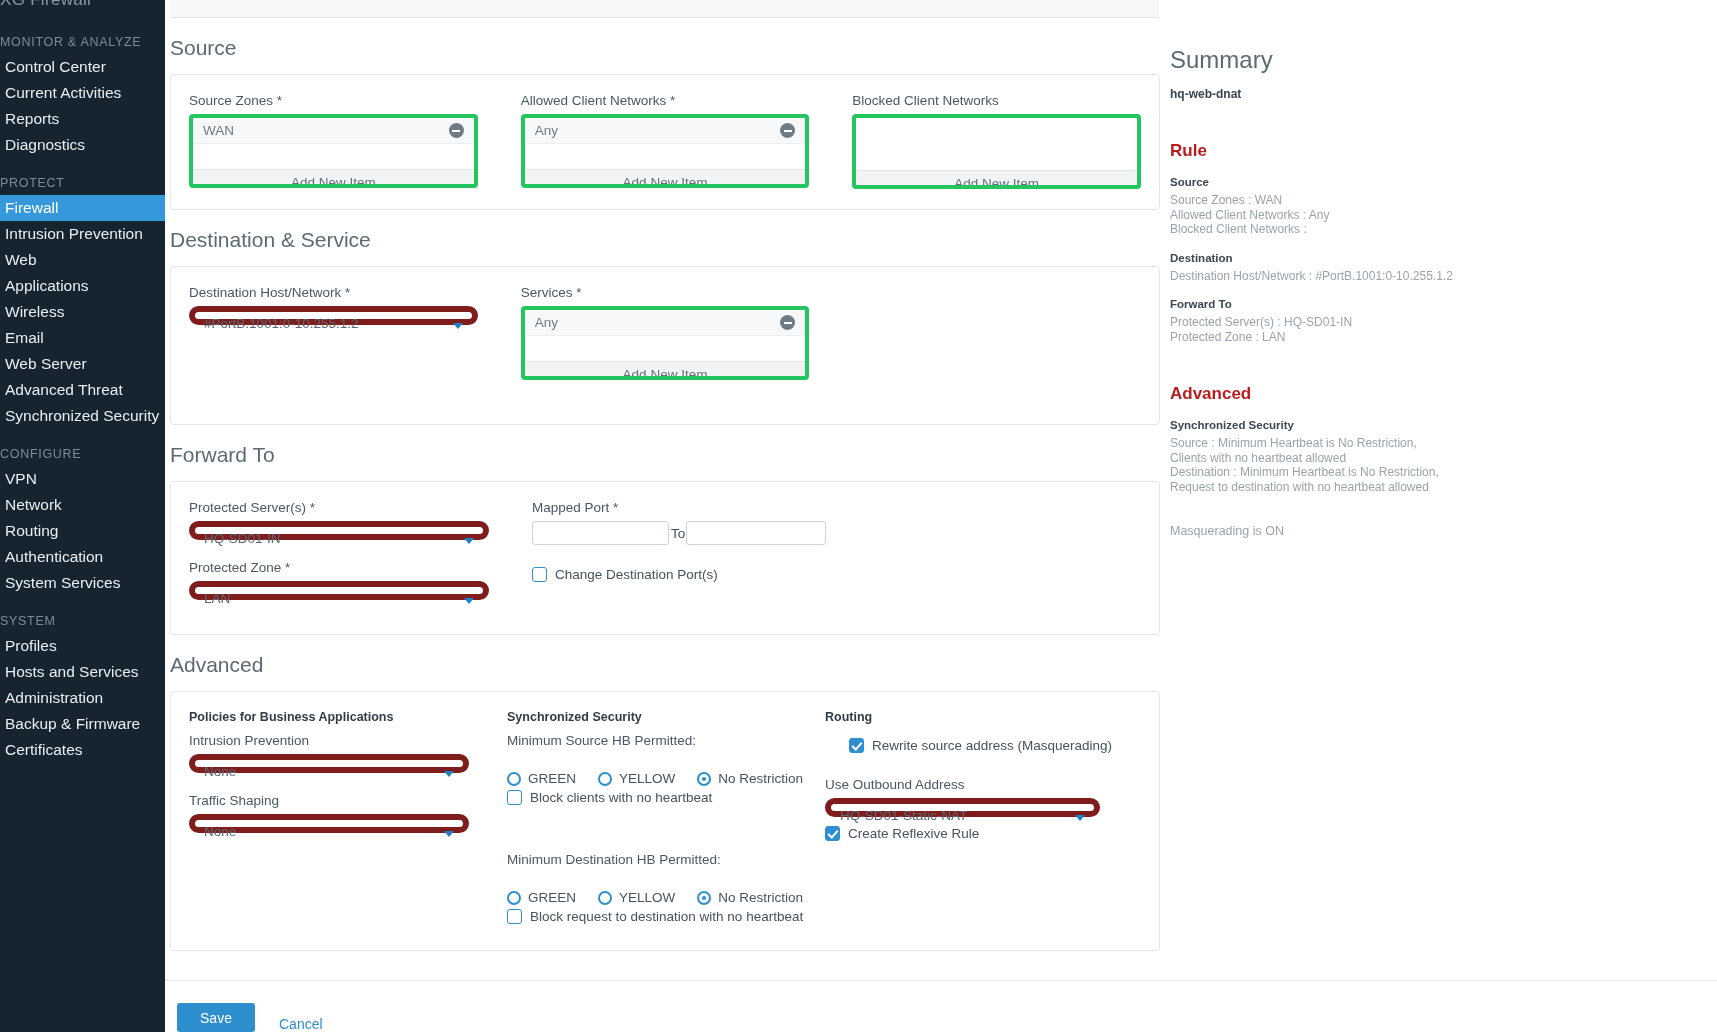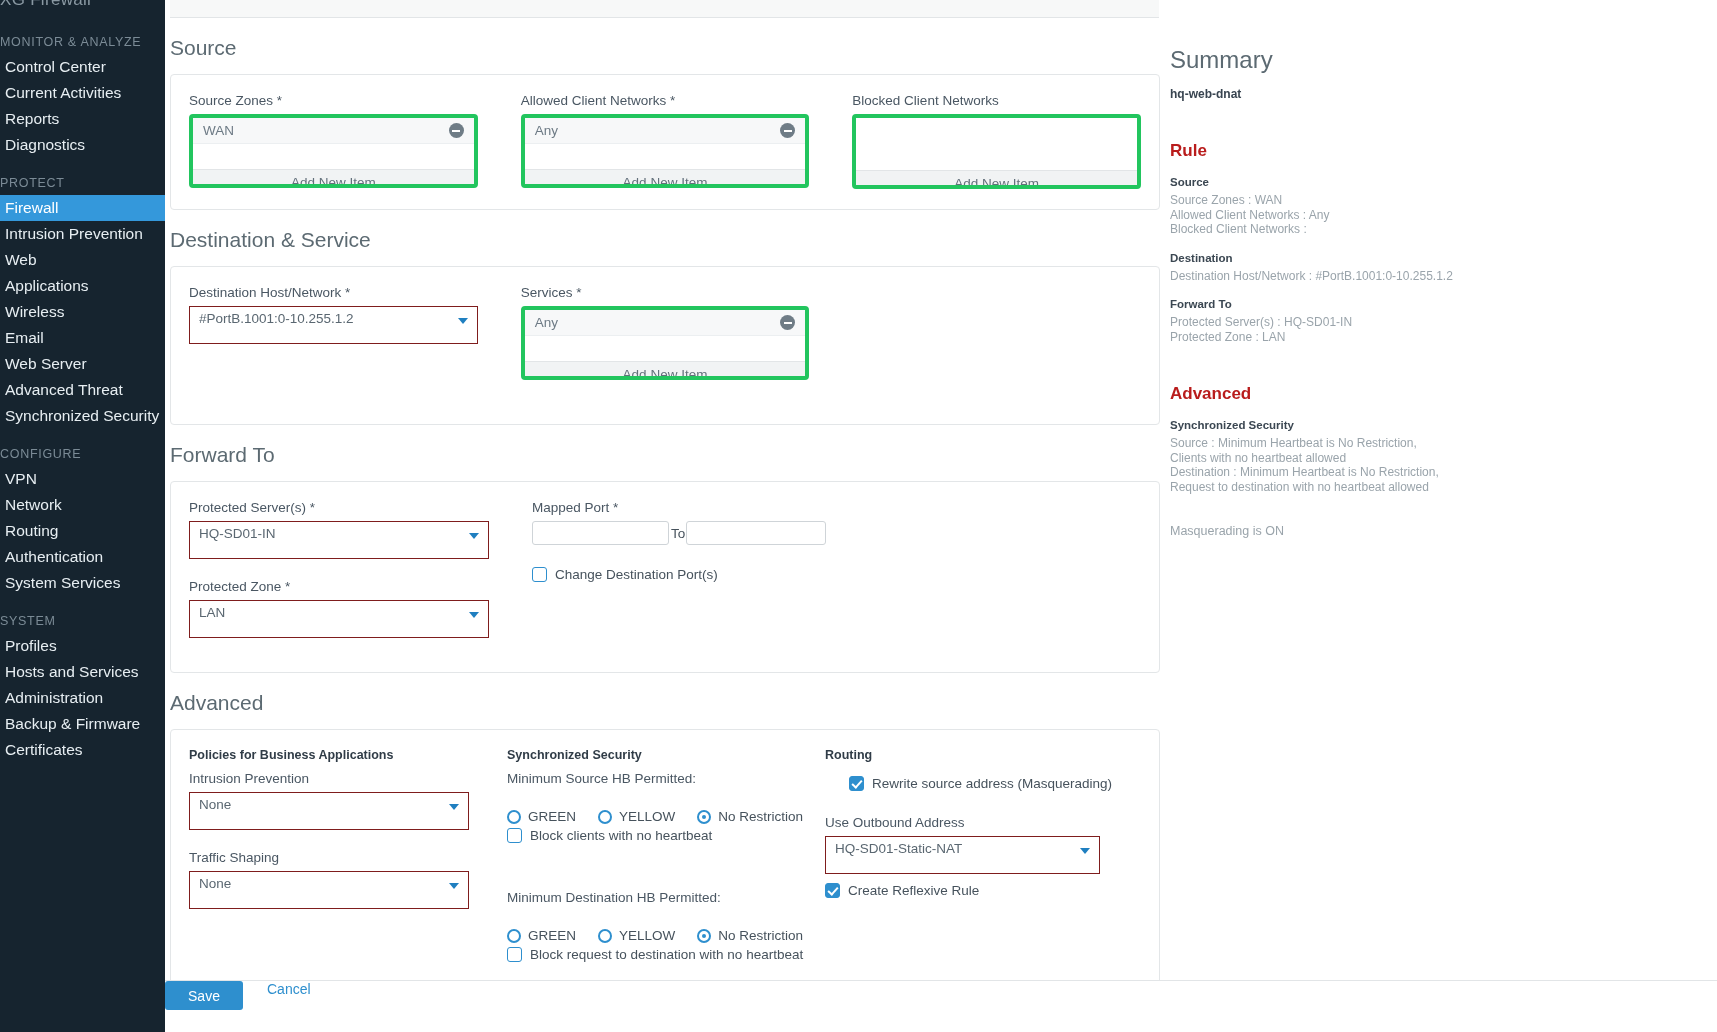--- a/index.html
+++ b/index.html
@@ -100,22 +100,22 @@
   }
   .minus-icon {
     width: 15px; height: 15px; border-radius: 50%;
     background: #6f7c86; display:inline-flex; align-items:center; justify-content:center;
     cursor: pointer; flex: none;
   }
   .minus-icon i { display:block; width: 8px; height: 2px; background: #ffffff; }
 
   
   .sel {
-    position: relative; border: 1px solid #7f1d1d; border-radius: 0;
-    height: 38px; background: #ffffff; cursor: pointer;
+    position: relative; border: 6px solid #7f1d1d; border-radius: 12px;
+    height: 19px; background: #ffffff; cursor: pointer;
   }
   .sel .val {
     font-size: 13.5px; color: #5a6771; line-height: 24px; padding-left: 9px;
     white-space: nowrap; overflow: hidden;
   }
   .caret {
     position:absolute; right: 9px; top: 11px;
     width: 0; height: 0;
     border-left: 5px solid transparent; border-right: 5px solid transparent;
     border-top: 6px solid #1f7fc0;
@@ -159,21 +159,21 @@
   .sum-name { font-size: 12px; color: #384450; font-weight: bold; margin-top: 13px; }
   .sum-h2 { font-size: 17px; color: #b91c1c; font-weight: bold; margin-top: 40px; }
   .sum-h3 { font-size: 11.5px; color: #3b4752; font-weight: bold; margin-top: 15px; }
   .sum-p { font-size: 12px; color: #9aa4ab; line-height: 14.5px; margin-top: 5px; }
   .sum-note { font-size: 12.5px; color: #9aa4ab; margin-top: 30px; }
 
   
   .footer {
     position: absolute; left: 0; right: 0; bottom: 0; height: 52px;
     border-top: 1px solid #e2e5e7; background: #ffffff;
-    display:flex; align-items:flex-start; 
+    display:flex; align-items:flex-end; padding-left: 12px;
   }
   .btn-save {
     background: #2e8fce; color: #ffffff; border: none; border-radius: 3px;
     width: 78px; height: 29px; font-size: 14px; cursor: pointer;
     font-family: "Liberation Sans", sans-serif;
   }
   .btn-cancel {
     background: none; border: none; color: #2e8fce; font-size: 14px;
     margin-left: 24px; cursor: pointer; font-family: "Liberation Sans", sans-serif;
   }

